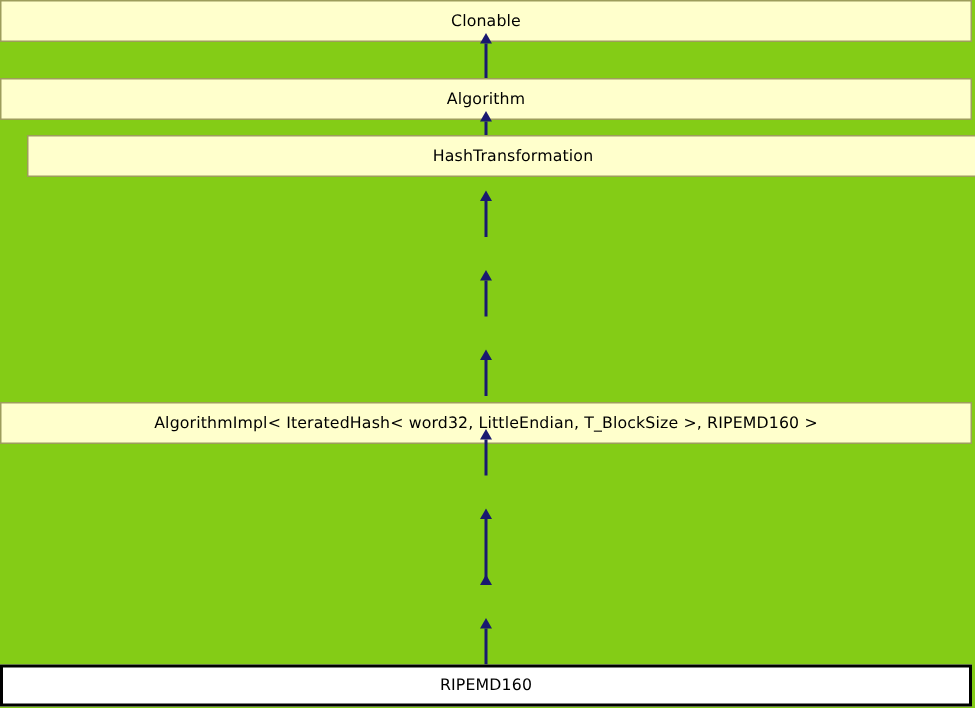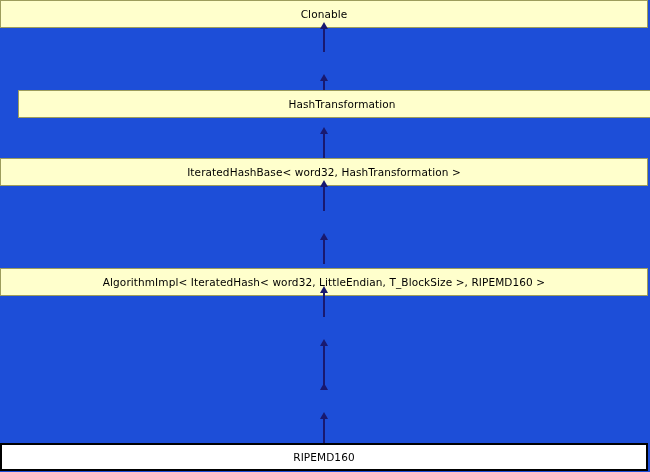--- a/index.html
+++ b/index.html
@@ -8,21 +8,21 @@
     padding: 0;
     background: #ffffff;
   }
   body {
     font-family: "DejaVu Sans", sans-serif;
   }
   #diagram {
     position: relative;
     width: 650px;
     height: 472px;
-    background: #1d4ed8;
+    background: #84cc16;
     overflow: hidden;
   }
   .node {
     position: absolute;
     left: 0px;
     width: 648px;
     height: 28px;
     box-sizing: border-box;
     border: 1px solid #9d9d5c;
     background: #ffffcc;
@@ -64,34 +64,34 @@
 
 <div id="diagram">
 
   <div class="node" style="top:0px;">
     <span class="node-label">Clonable</span>
   </div>
 
   <div class="edge" style="top:29px; height:23px;"></div>
   <div class="arrowhead" style="top:22px;"></div>
 
+  <div class="node" style="top:52px;">
+    <span class="node-label">Algorithm</span>
+  </div>
 
   <div class="edge" style="top:81px; height:24px;"></div>
   <div class="arrowhead" style="top:74px;"></div>
 
   <div class="node" style="top:90px;margin-left:18px;">
     <span class="node-label">HashTransformation</span>
   </div>
 
   <div class="edge" style="top:134px; height:24px;"></div>
   <div class="arrowhead" style="top:127px;"></div>
 
-  <div class="node" style="top:158px;">
-    <span class="node-label">IteratedHashBase&lt; word32, HashTransformation &gt;</span>
-  </div>
 
   <div class="edge" style="top:187px; height:24px;"></div>
   <div class="arrowhead" style="top:180px;"></div>
 
 
   <div class="edge" style="top:240px; height:24px;"></div>
   <div class="arrowhead" style="top:233px;"></div>
 
   <div class="node" style="top:268px;">
     <span class="node-label">AlgorithmImpl&lt; IteratedHash&lt; word32, LittleEndian, T_BlockSize &gt;, RIPEMD160 &gt;</span>

